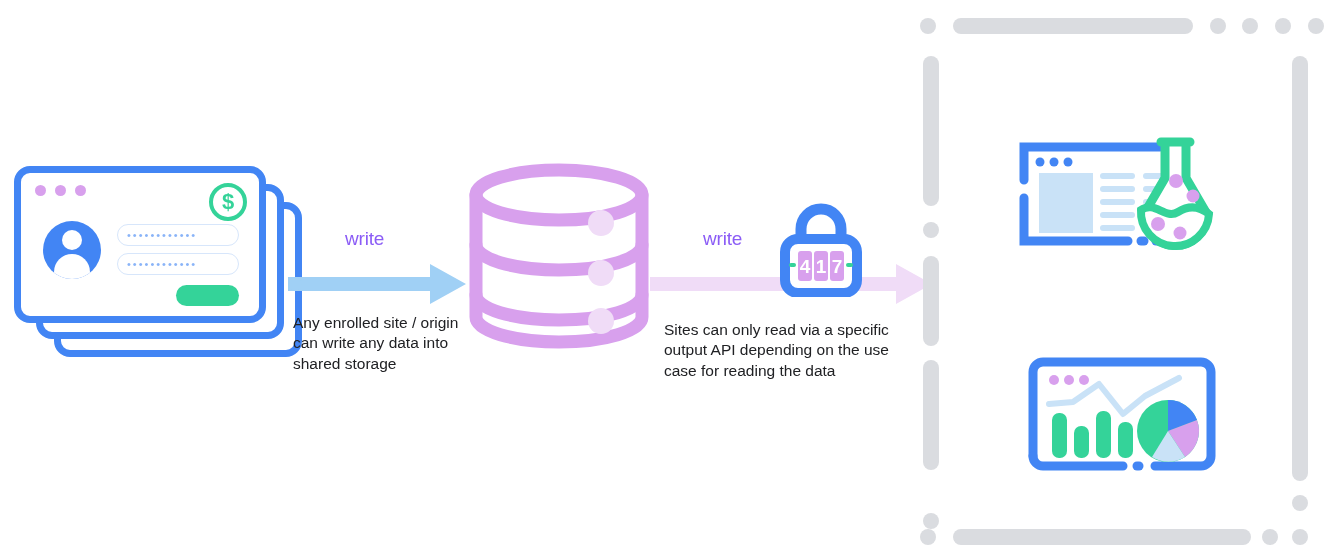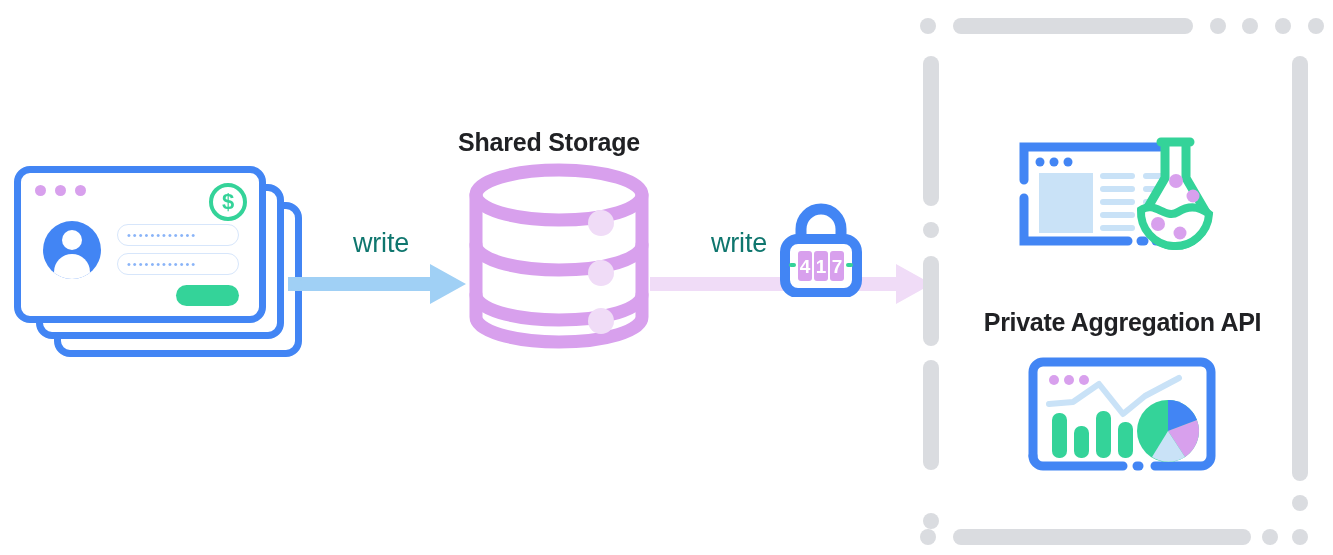--- a/index.html
+++ b/index.html
@@ -69,21 +69,21 @@
   }
   .field-1 { top: 51px; }
   .field-2 { top: 80px; }
   .submit-btn {
     position: absolute; left: 155px; top: 112px;
     width: 63px; height: 21px; border-radius: 11px; background: #34D399;
   }
 
   
   .arrow-label {
-    position: absolute; font-size: 27px; color: #0f766e; letter-spacing: -0.2px; margin-left: 8px;
+    position: absolute; font-size: 19px; color: #8b5cf6; letter-spacing: -0.2px;
   }
   .arrow-caption {
     position: absolute; font-size: 15.5px; line-height: 1.32; color: #202124;
   }
   .arrow-svg { position: absolute; }
 
   
   #shared-storage-title {
     position: absolute; left: 458px; top: 128px;
     font-size: 25px; font-weight: 700; color: #202124; letter-spacing: -0.2px;
@@ -132,22 +132,22 @@
       <div class="field field-2">••••••••••••</div>
       <div class="submit-btn"></div>
     </div>
   </div>
 
   <div class="arrow-label" style="left:345px; top:228px;">write</div>
   <svg class="arrow-svg" style="left:288px; top:264px;" width="178" height="40" viewBox="0 0 178 40">
     <path d="M0 13 H142 V0 L178 20 L142 40 V27 H0 Z" fill="#A0D0F5"></path>
     <rect x="0" y="13" width="14" height="14" rx="7" fill="#A0D0F5"></rect>
   </svg>
-
-  <div id="shared-storage-title">Shared Storage</div>
+  <div class="arrow-caption" style="left:293px; top:313px; width:175px;">Any enrolled site / origin can write any data into shared storage</div>
+
   <svg class="abs" id="cylinder" width="180" height="186" viewBox="0 0 180 186">
     <g fill="none" stroke="#D8A0ED" stroke-width="13" stroke-linecap="round">
 
       <path d="M90 7 A83 25 0 0 0 7 32 A83 25 0 0 0 90 57 A83 25 0 0 0 173 32 A83 25 0 0 0 90 7"></path>
 
       <path d="M7 32 L7 82 A83 25 0 0 0 173 82 L173 32"></path>
 
       <path d="M7 82 L7 132 A83 25 0 0 0 173 132 L173 82"></path>
 
       <path d="M7 132 L7 154 A83 25 0 0 0 173 154 L173 132"></path>
@@ -155,20 +155,21 @@
     <circle cx="132" cy="60" r="13" fill="#F0DCF7"></circle>
     <circle cx="132" cy="110" r="13" fill="#F0DCF7"></circle>
     <circle cx="132" cy="158" r="13" fill="#F0DCF7"></circle>
   </svg>
 
   <div class="arrow-label" style="left:703px; top:228px;">write</div>
   <svg class="arrow-svg" style="left:650px; top:264px;" width="282" height="40" viewBox="0 0 282 40">
     <path d="M0 13 H246 V0 L282 20 L246 40 V27 H0 Z" fill="#F0DCF7"></path>
     <rect x="0" y="13" width="14" height="14" rx="7" fill="#F0DCF7"></rect>
   </svg>
+  <div class="arrow-caption" style="left:664px; top:320px; width:240px;">Sites can only read via a specific output API depending on the use case for reading the data</div>
 
   <svg class="abs" id="lock-icon" width="88" height="96" viewBox="0 0 88 96">
 
     <path d="M24 44 V28 A20 20 0 0 1 64 28 V44" fill="none" stroke="#4285F4" stroke-width="11" stroke-linecap="round"></path>
 
     <rect x="8" y="38" width="72" height="54" rx="13" fill="#ffffff" stroke="#4285F4" stroke-width="10"></rect>
 
     <g>
       <rect x="21" y="50" width="14" height="30" rx="3" fill="#D8A0ED"></rect>
       <rect x="37" y="50" width="14" height="30" rx="3" fill="#D8A0ED"></rect>
@@ -197,21 +198,20 @@
     <div class="dash" style="left:3px; top:505px; width:16px; height:16px; border-radius:50%;"></div>
 
     <div class="dash" style="left:372px; top:48px;  width:16px; height:425px;"></div>
     <div class="dash" style="left:372px; top:487px; width:16px; height:16px; border-radius:50%;"></div>
     <div class="dash" style="left:372px; top:521px; width:16px; height:16px; border-radius:50%;"></div>
 
     <div class="dash" style="left:0px;   top:521px; width:16px;  height:16px; border-radius:50%;"></div>
     <div class="dash" style="left:33px;  top:521px; width:298px; height:16px;"></div>
     <div class="dash" style="left:342px; top:521px; width:16px;  height:16px; border-radius:50%;"></div>
 
-    <div class="api-title" id="private-agg-title">Private Aggregation API</div>
   </div>
 
   <svg class="abs" id="select-url-icon" width="216" height="122" viewBox="0 0 216 122">
 
     <g fill="none" stroke="#4285F4" stroke-width="9" stroke-linecap="round">
       <path d="M11 44 V11 H147"></path>
       <path d="M11 62 V105 H115"></path>
       <path d="M128 105 H131"></path>
       <path d="M143 105 H150"></path>
     </g>

